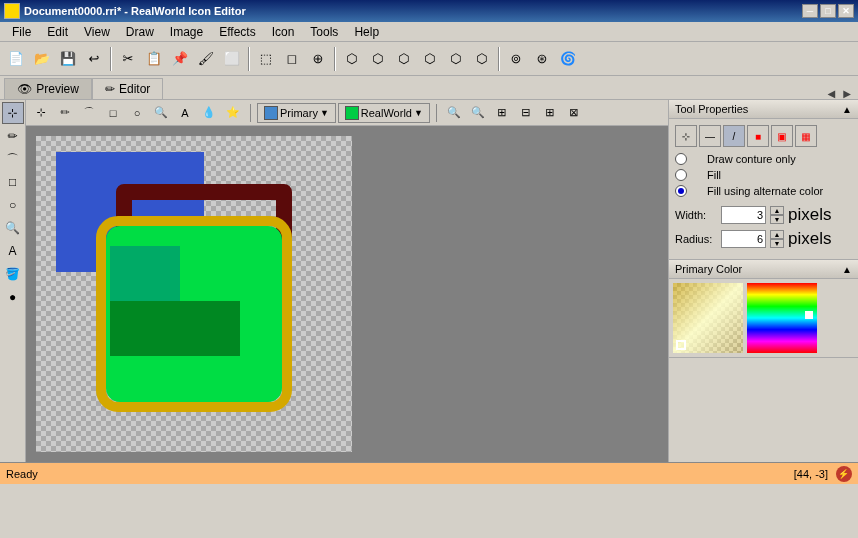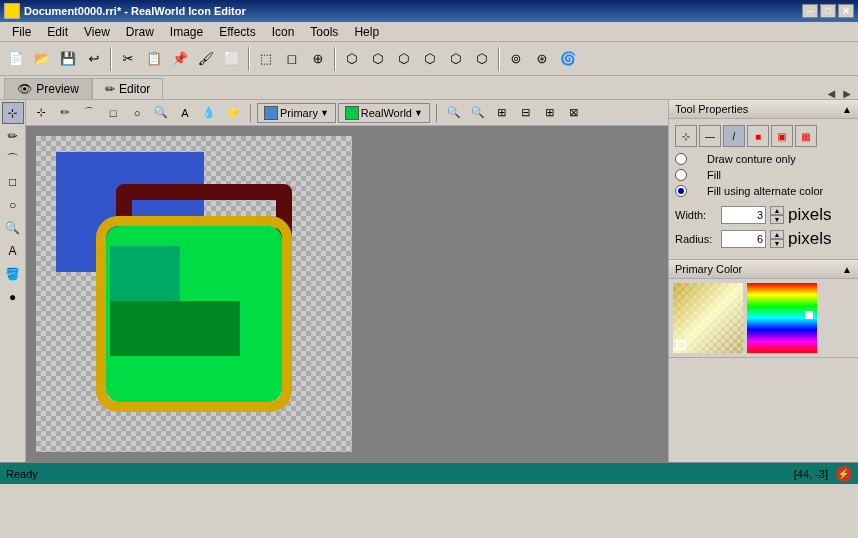--- a/index.html
+++ b/index.html
@@ -267,21 +267,21 @@
       position: absolute;
       right: 4px; top: 40%;
       width: 8px; height: 8px;
       border: 2px solid white;
       background: #fff;
     }
 
     
     .status-bar {
       height: 22px;
-      background: #0f766e;
+      background: #fdba74;
       border-top: 1px solid #888;
       display: flex;
       align-items: center;
       padding: 0 6px;
       font-size: 11px;
       justify-content: space-between;
     }
     .status-icon { width: 16px; height: 16px; background: #c0392b; border-radius: 50%; display: flex; align-items: center; justify-content: center; }
 
     

